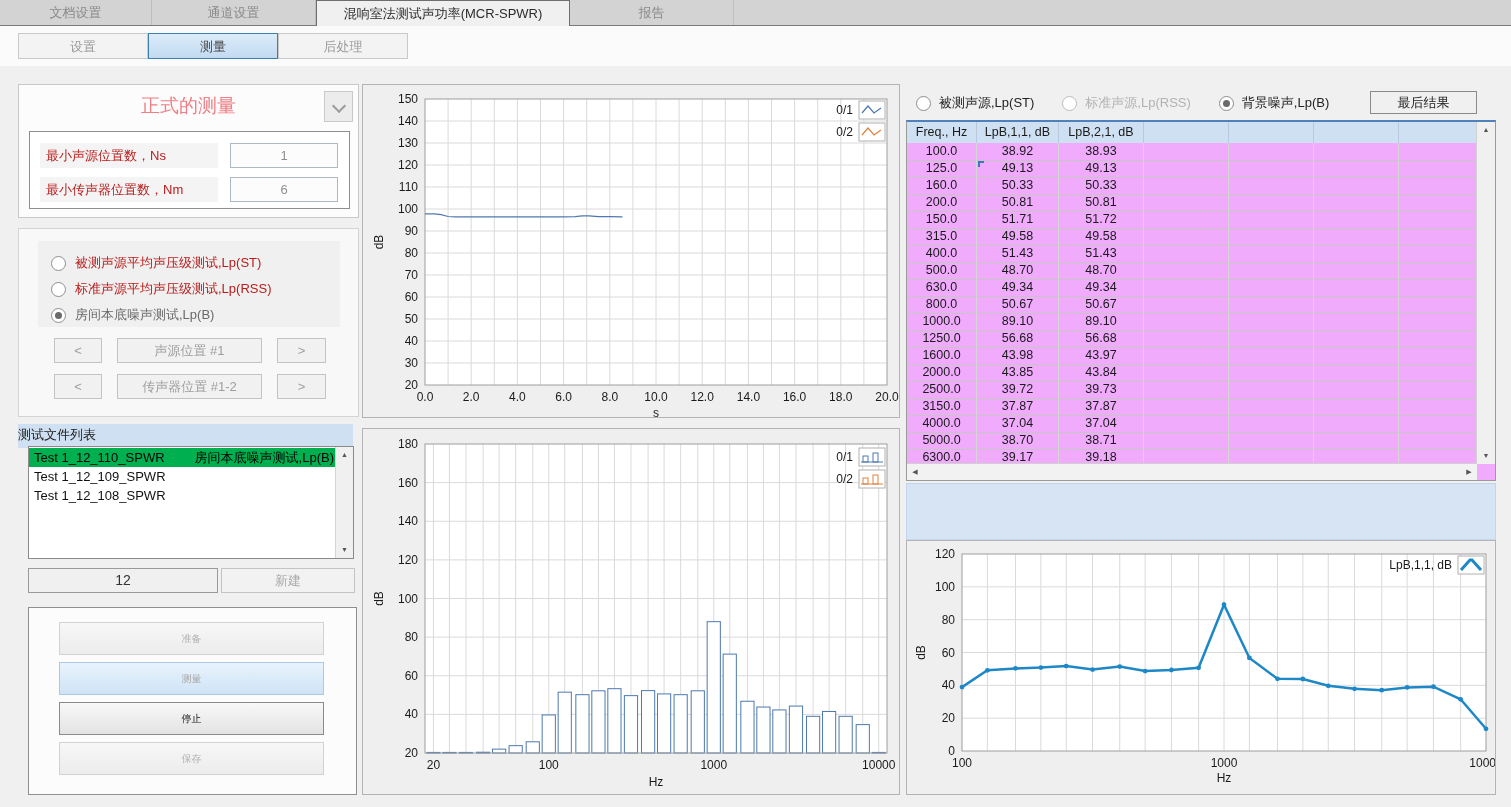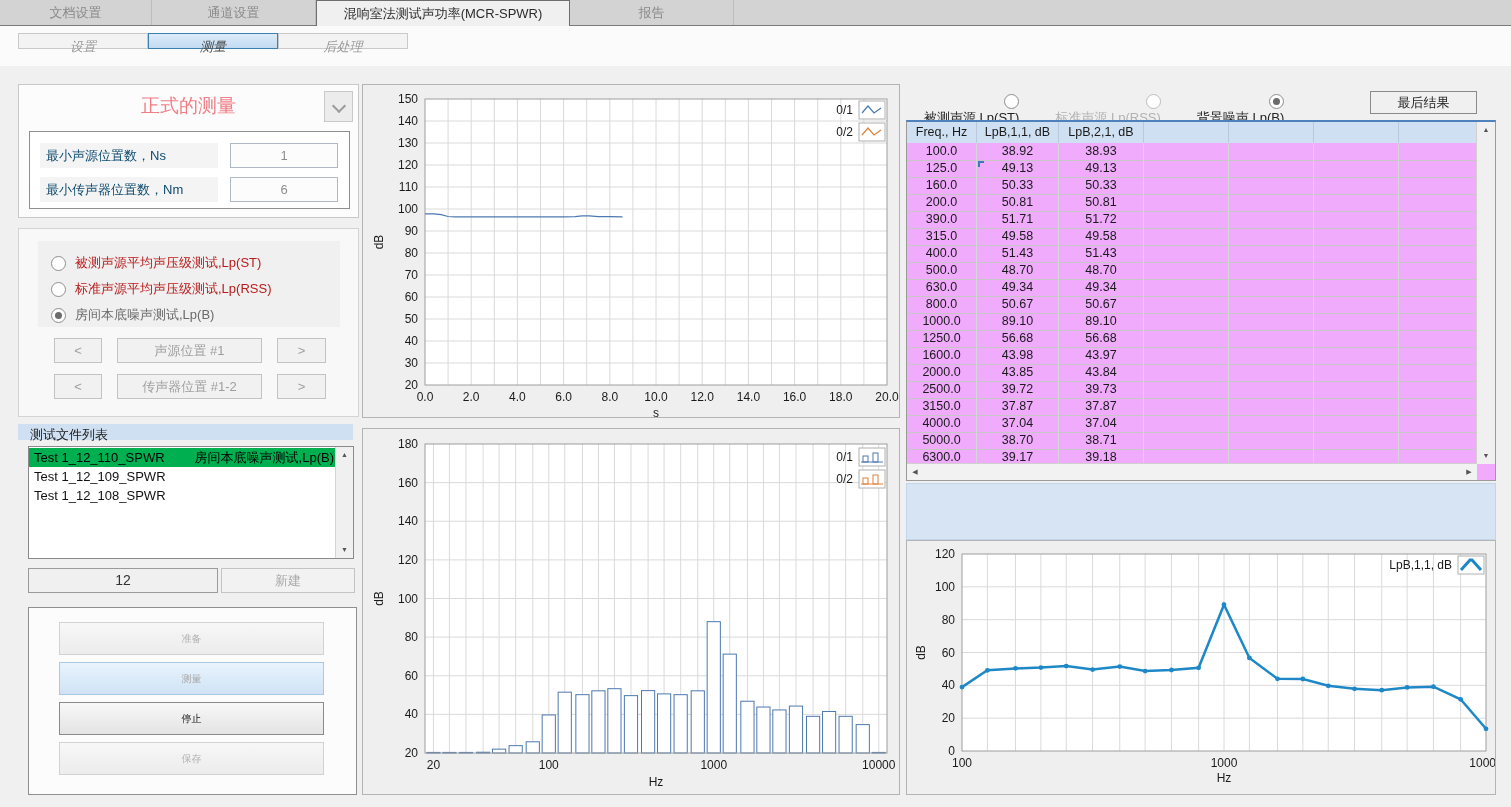--- a/index.html
+++ b/index.html
@@ -4,62 +4,62 @@
 <style>
   html,body{margin:0;padding:0;}
   body{font-family:"Liberation Sans","DejaVu Sans",sans-serif;background:#e8e8e8;}
   .page{position:relative;width:1511px;height:807px;background:#f0f0f0;overflow:hidden;font-size:13px;color:#333;}
   
   .tabbar{position:absolute;left:0;top:0;width:1511px;height:25px;background:#d3d3d3;border-bottom:1px solid #7a7a7a;display:flex;}
   .tab{height:25px;line-height:25px;text-align:center;color:#8a8a8a;border-right:1px solid #bdbdbd;box-sizing:border-box;cursor:default;}
   .tab.active{background:#f0f0f0;color:#2b2b2b;border-left:1px solid #6e6e6e;border-right:1px solid #6e6e6e;border-top:1px solid #6e6e6e;height:26px;}
   
   .subbar{position:absolute;left:0;top:26px;width:1511px;height:40px;background:#fbfbfb;}
-  .sbtn{position:absolute;top:7px;height:16px;line-height:26px;text-align:center;width:130px;background:#f3f3f3;border:1px solid #c9c9c9;color:#9a9a9a;box-sizing:border-box;font-style:italic;}
+  .sbtn{position:absolute;top:7px;height:26px;line-height:26px;text-align:center;width:130px;background:#f3f3f3;border:1px solid #c9c9c9;color:#9a9a9a;box-sizing:border-box;}
   .sbtn.sel{background:linear-gradient(#dcecfa,#c2daf1);border:1px solid #3c7fb1;color:#4a4a4a;}
   
   .panel{position:absolute;box-sizing:border-box;background:#efefef;border:1px solid #b4b4b4;}
   
   .mpanel{position:absolute;left:18px;top:84px;width:341px;height:134px;background:#fcfcfc;border:1px solid #c8c8c8;box-sizing:border-box;}
   .mtitle{position:absolute;left:0;top:0;width:100%;height:44px;line-height:42px;text-align:center;color:#ee7f86;font-size:19px;}
   .ddbtn{position:absolute;right:5px;top:6px;width:29px;height:31px;background:#ececec;border:1px solid #c9c9c9;box-sizing:border-box;}
   .chev{position:absolute;left:9px;top:9px;width:8px;height:8px;border-right:2px solid #9a9a9a;border-bottom:2px solid #9a9a9a;transform:rotate(45deg);}
   .mbody{position:absolute;left:10px;right:8px;top:46px;bottom:8px;background:#fff;border:1px solid #8f8f8f;padding:11px 8px 0 10px;box-sizing:border-box;}
   .frow{display:flex;height:25px;margin-bottom:9px;}
-  .flabel{width:178px;background:#f4f4f4;color:#0c4a6e;line-height:25px;padding-left:6px;box-sizing:border-box;}
+  .flabel{width:178px;background:#f4f4f4;color:#b91c1c;line-height:25px;padding-left:6px;box-sizing:border-box;}
   .finput{margin-left:12px;width:108px;border:1px solid #afb9c3;background:#fcfcfc;color:#8f8f8f;text-align:center;line-height:23px;box-sizing:border-box;}
   
   .group2{position:absolute;left:18px;top:228px;width:341px;height:189px;background:#f8f8f8;border:1px solid #d4d4d4;box-sizing:border-box;}
   .radiobox{position:absolute;left:19px;top:12px;width:302px;height:86px;background:#f0f0f0;padding:9px 0 0 13px;box-sizing:border-box;}
   .rrow{display:flex;align-items:center;height:26px;}
   .radio{width:13px;height:13px;border:1px solid #8e8e8e;border-radius:50%;background:#fff;position:relative;flex:none;}
   .radio.sel::after{content:'';position:absolute;left:3px;top:3px;right:3px;bottom:3px;border-radius:50%;background:#6b6b6b;}
   .radio.dis{border-color:#bcbcbc;}
   .rlabel{margin-left:9px;color:#b91c1c;}
   .rrow.on .rlabel{color:#6a6a6a;}
   .pbtn{position:absolute;height:25px;line-height:23px;text-align:center;background:#f1f1f1;border:1px solid #c3c3c3;color:#9e9e9e;box-sizing:border-box;}
   
-  .fltitle{position:absolute;left:18px;top:424px;width:335px;height:16px;background:#cfe0f2;line-height:22px;padding-left:12px;box-sizing:border-box;color:#222;}
+  .fltitle{position:absolute;left:18px;top:424px;width:335px;height:24px;background:#cfe0f2;line-height:22px;padding-left:0;box-sizing:border-box;color:#222;}
   .listbox{position:absolute;left:28px;top:446px;width:326px;height:113px;background:#fff;border:1px solid #8a8a8a;box-sizing:border-box;overflow:hidden;}
   .file-item{height:19px;line-height:19px;padding-left:5px;white-space:nowrap;color:#111;}
   .file-item.sel{background:#00b050;color:#000;}
   .file-item .note{margin-left:30px;}
   .vscroll{position:absolute;right:0;top:0;bottom:0;width:17px;background:#f0f0f0;border-left:1px solid #d4d4d4;}
   .sarrow{position:absolute;left:0;width:100%;height:16px;text-align:center;font-size:7px;line-height:16px;color:#555;}
   .cntbtn{position:absolute;left:28px;top:568px;width:190px;height:25px;background:#f0f0f0;border:1px solid #9a9a9a;text-align:center;line-height:23px;color:#333;font-size:14px;box-sizing:border-box;}
   .newbtn{position:absolute;left:221px;top:568px;width:134px;height:25px;background:#f2f2f2;border:1px solid #c4c4c4;text-align:center;line-height:23px;color:#a8a8a8;box-sizing:border-box;}
   
   .cgroup{position:absolute;left:28px;top:607px;width:329px;height:188px;background:#fcfcfc;border:1px solid #8f8f8f;box-sizing:border-box;}
   .cbtn{position:absolute;left:30px;width:265px;height:33px;text-align:center;line-height:31px;box-sizing:border-box;font-size:10px;}
   .cbtn.dis{background:linear-gradient(#f7f7f7,#ececec);border:1px solid #d2d2d2;color:#b2b2b2;}
   .cbtn.meas{background:linear-gradient(#e9f3fd,#cfe3f5);border:1px solid #a9c9e5;color:#a6a6a6;}
   .cbtn.stop{background:linear-gradient(#f8f8f8,#e3e3e3);border:1px solid #8a8a8a;color:#111;}
   
   .resradios{position:absolute;left:916px;top:94px;display:flex;align-items:center;}
-  .resradios .item{display:flex;align-items:flex-end;margin-right:28px;flex-direction:column;}
+  .resradios .item{display:flex;align-items:center;margin-right:28px;}
   .resradios .lbl{margin-left:8px;color:#222;}
   .resradios .item.dis .lbl{color:#b2b2b2;}
   .finalbtn{position:absolute;left:1370px;top:91px;width:107px;height:23px;background:#f0f0f0;border:1px solid #8a8a8a;text-align:center;line-height:21px;box-sizing:border-box;color:#222;}
   
   .twrap{position:absolute;left:906px;top:120px;width:590px;height:361px;background:#f0abfc;border:1px solid #9a9a9a;border-top:2px solid #4f81bd;box-sizing:border-box;}
   .thead,.tr{display:grid;grid-template-columns:70px 82px 85px 85px 85px 85px 1fr;}
   .thead{background:#cfe0f2;height:21px;}
   .th{line-height:21px;text-align:center;border-right:1px solid #b9c9dd;font-size:12.5px;color:#1a1a1a;box-sizing:border-box;white-space:nowrap;}
   .tbody{position:absolute;left:0;top:21px;right:18px;bottom:16px;overflow:hidden;}
   .tr{height:17px;}
@@ -384,21 +384,21 @@
         <div class="tr">
           <div class="td">200.0</div>
           <div class="td">50.81</div>
           <div class="td">50.81</div>
           <div class="td"></div>
           <div class="td"></div>
           <div class="td"></div>
           <div class="td" style="border-right: none;"></div>
         </div>
         <div class="tr">
-          <div class="td">390.0</div>
+          <div class="td">150.0</div>
           <div class="td">51.71</div>
           <div class="td">51.72</div>
           <div class="td"></div>
           <div class="td"></div>
           <div class="td"></div>
           <div class="td" style="border-right: none;"></div>
         </div>
         <div class="tr">
           <div class="td">315.0</div>
           <div class="td">49.58</div>

